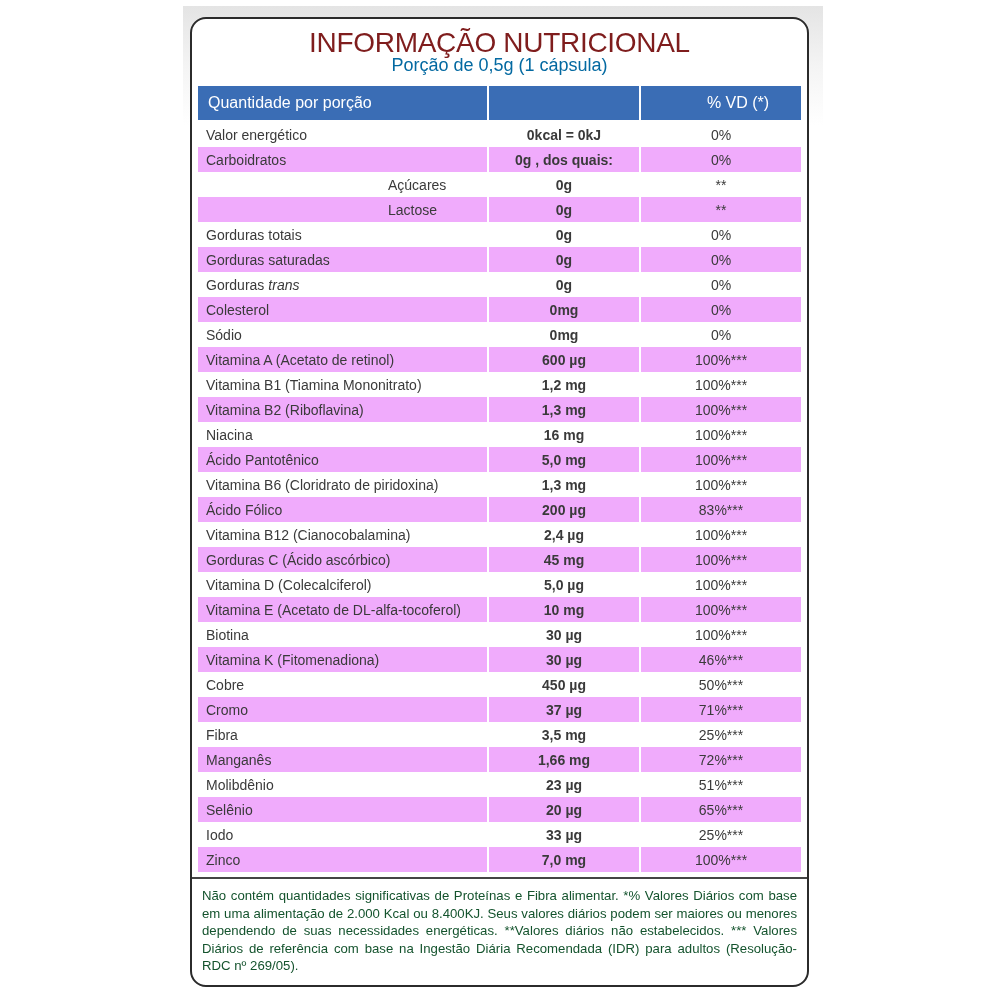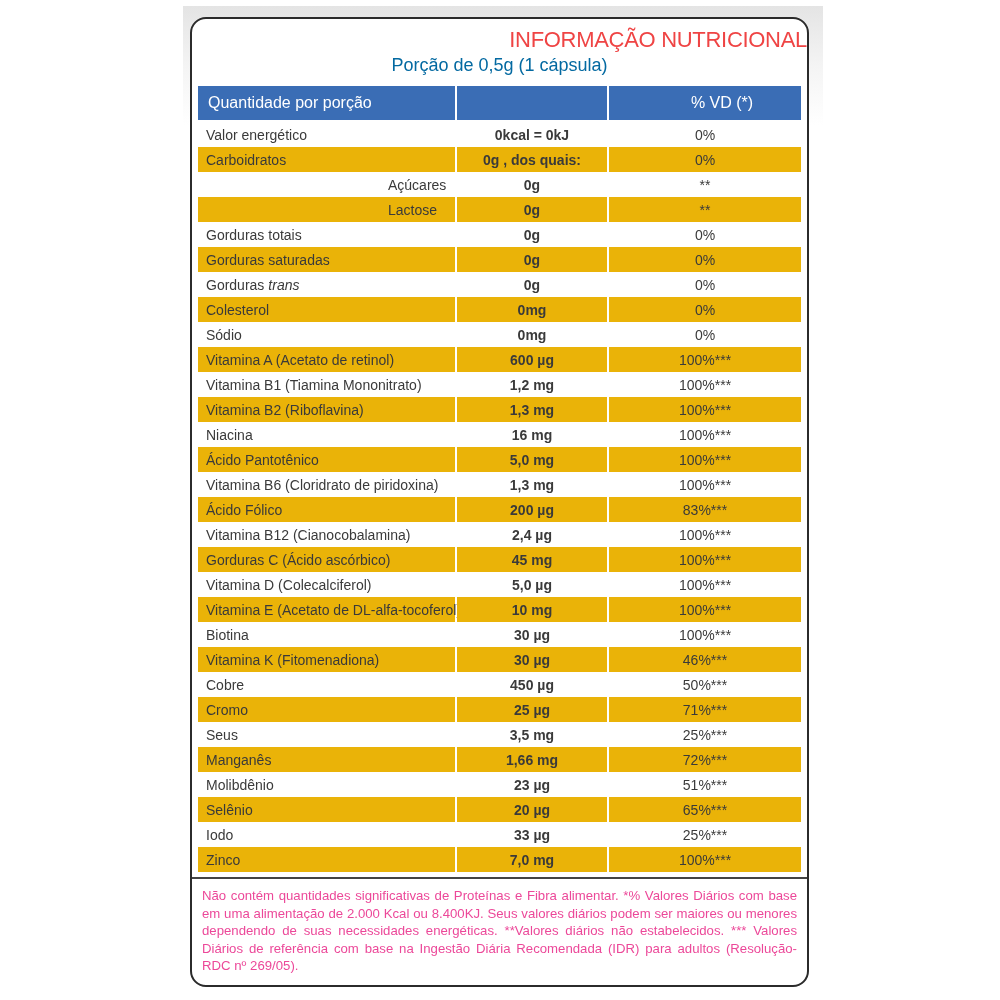--- a/index.html
+++ b/index.html
@@ -12,58 +12,58 @@
   .bg-band {
     position: absolute; left: 183px; top: 6px; width: 640px; height: 994px;
     background: linear-gradient(180deg, #e4e4e4 0%, #f4f4f4 6%, #ffffff 12%);
   }
   .frame {
     position: absolute; left: 190px; top: 17px; width: 619px; height: 970px;
     border: 2px solid #2b2b2b; border-radius: 16px; background: #ffffff;
     box-sizing: border-box; overflow: hidden;
   }
   .title {
-    position: absolute; left: 0; right: 0; top: 8px; text-align: right;
-    font-size: 22px; color: #ef4444; letter-spacing: -0.3px;
+    position: absolute; left: 0; right: 0; top: 8px; text-align: center;
+    font-size: 28px; color: #7f1d1d; letter-spacing: -0.3px;
   }
   .subtitle {
     position: absolute; left: 0; right: 0; top: 36px; text-align: center;
     font-size: 18px; color: #0369a1;
   }
   .table-header {
     position: absolute; left: 6px; right: 6px; top: 67px; height: 34px;
     display: flex;
   }
   .th {
     background: #3a6db5; color: #ffffff; font-size: 16px;
     display: flex; align-items: center; box-sizing: border-box; padding-left: 34px;
   }
-  .c1 { width: 257px; padding-left: 10px; }
+  .c1 { width: 289px; padding-left: 10px; }
   .c2 { width: 150px; justify-content: center; margin-left: 2px; }
   .c3 { flex: 1; justify-content: center; margin-left: 2px; }
   .rows {
     position: absolute; left: 6px; right: 6px; top: 103px;
   }
   .row { display: flex; height: 25px; }
   .cell {
     display: flex; align-items: center; box-sizing: border-box;
     font-size: 14px; color: #3a3a3a; white-space: nowrap;
   }
-  .row.shade .cell { background: #eab308; }
+  .row.shade .cell { background: #f0abfc; }
   .row .cell.c1 { padding-left: 8px; }
   .row.sub .cell.c1 { padding-left: 190px; }
   .row .cell.c2 { justify-content: center; font-weight: bold; }
   .row .cell.c3 { justify-content: center; }
   .row .cell.c1 em { font-style: italic; margin-left: 4px; }
   .rule {
     position: absolute; left: 0; right: 0; top: 858px; height: 2px; background: #444444;
   }
   .footnote {
     position: absolute; left: 10px; right: 10px; top: 868px;
-    font-size: 13.2px; line-height: 17.5px; color: #ec4899; text-align: justify;
+    font-size: 13.2px; line-height: 17.5px; color: #14532d; text-align: justify;
   }
 </style>
 </head>
 <body>
 
 <div class="bg-band"></div>
 
 <div class="frame">
   <div class="title">INFORMAÇÃO NUTRICIONAL</div>
   <div class="subtitle">Porção de 0,5g (1 cápsula)</div>
@@ -234,26 +234,26 @@
         <div class="cell c1">
           <span>Cobre</span>
         </div>
         <div class="cell c2">450 µg</div>
         <div class="cell c3">50%***</div>
       </div>
       <div class="row shade">
         <div class="cell c1">
           <span>Cromo</span>
         </div>
-        <div class="cell c2">25 µg</div>
+        <div class="cell c2">37 µg</div>
         <div class="cell c3">71%***</div>
       </div>
       <div class="row">
         <div class="cell c1">
-          <span>Seus</span>
+          <span>Fibra</span>
         </div>
         <div class="cell c2">3,5 mg</div>
         <div class="cell c3">25%***</div>
       </div>
       <div class="row shade">
         <div class="cell c1">
           <span>Manganês</span>
         </div>
         <div class="cell c2">1,66 mg</div>
         <div class="cell c3">72%***</div>

